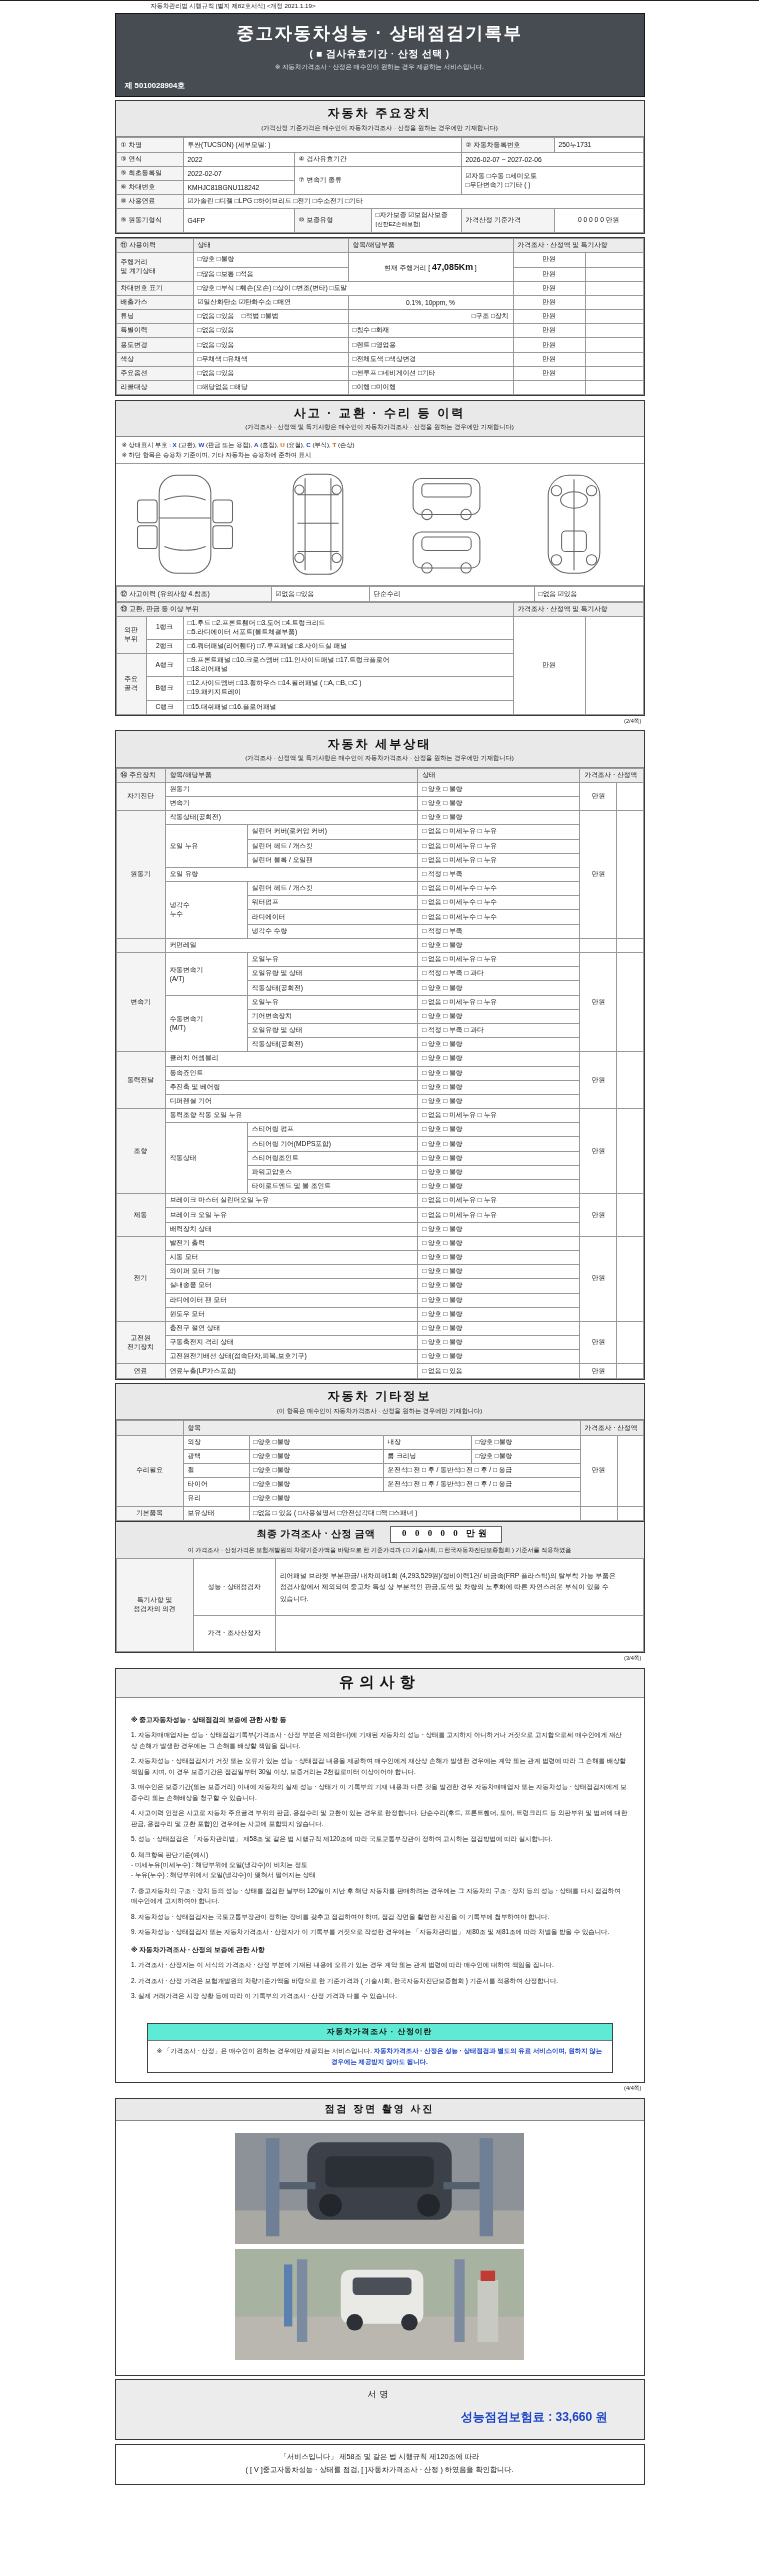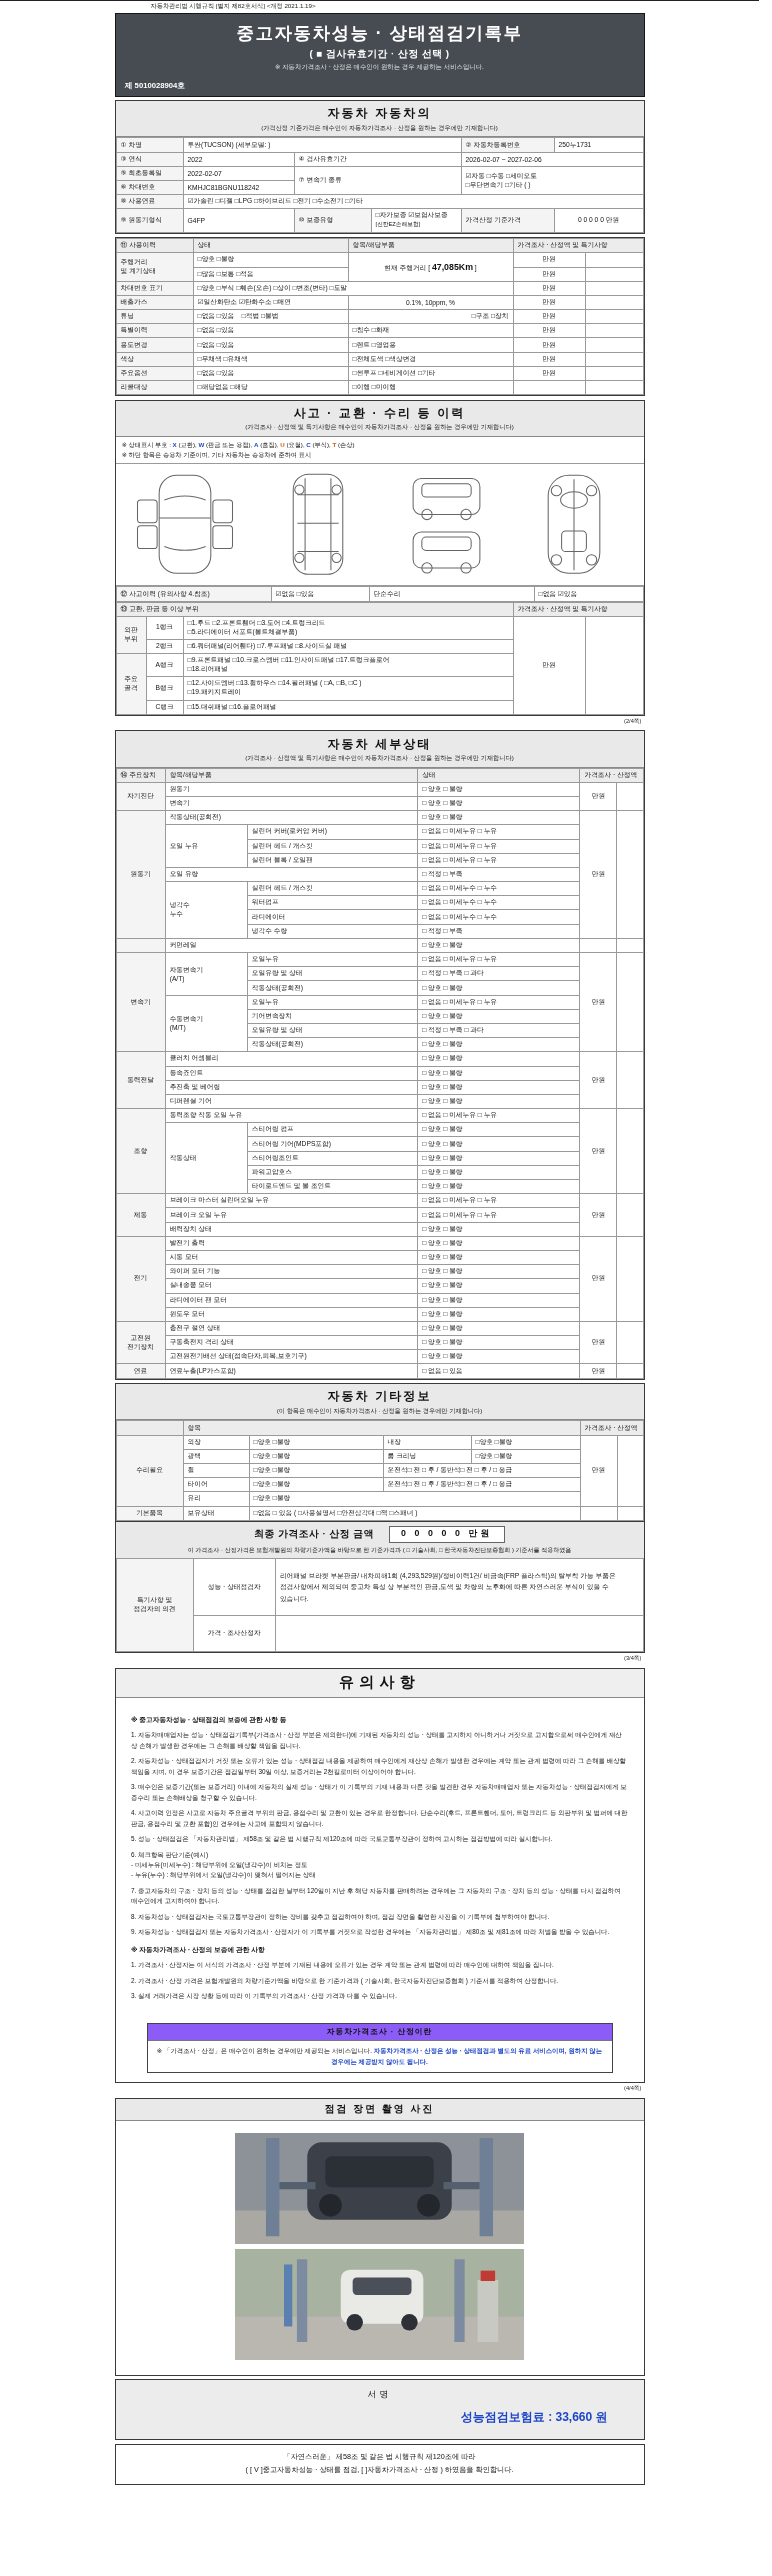--- a/index.html
+++ b/index.html
@@ -31,34 +31,34 @@
   .big-km{font-size:8.8px;font-weight:bold;}
   .small{font-size:5.7px;}
   .marker{font-size:5.7px;text-align:right;padding:2.1px 3.1px 1px 0;color:#222;}
 
   .diag-row{display:flex;justify-content:space-around;align-items:center;padding:5.2px 3.1px;border-bottom:0.5px solid #9a9a9a;}
   .diag{flex:0 0 auto;}
   .notes{font-size:6.2px;padding:3.1px 6.2px;border-bottom:0.5px solid #9a9a9a;line-height:1.6;}
   .sym{color:#1d46c8;font-weight:bold;} .symo{color:#d06010;font-weight:bold;}
 
   .finalband{background:#e9e9e9;border-top:1px solid #3a3a3a;padding:4.1px 0 3.1px 0;}
-  .finalband .row{text-align:center;}
+  .finalband .row{text-align:center;font-family:Liberation Serif, serif;}
   .finalband .flabel{font-size:9.8px;font-weight:bold;letter-spacing:0.5px;}
   .finalband .fval{display:inline-block;border:0.5px solid #666;background:#fff;padding:1.5px 11.3px;
                    font-size:8.8px;font-weight:bold;letter-spacing:3.1px;margin-left:12.4px;}
   .finalband .fnote{font-size:6px;text-align:center;margin-top:3.1px;}
 
   .notice-hd{background:#efefef;border-bottom:0.5px solid #8a8a8a;text-align:center;
              font-size:15px;font-weight:bold;letter-spacing:5.2px;padding:4.6px 0;}
   .notice-bd{padding:10.3px 15.5px 8.2px 15.5px;font-size:6.4px;line-height:1.62;}
   .notice-bd p{margin:0 0 5.2px 0;white-space:pre-line;}
   .notice-bd .sec-head{font-weight:bold;font-size:6.7px;margin:7.2px 0 4.1px 0;}
 
   .pricebox{border:1px solid #444;margin:8.2px 31px 9.3px 31px;}
-  .pricebox .pb-t{border-bottom:0.5px solid #777;background:#8b5cf6;text-align:center;
+  .pricebox .pb-t{border-bottom:0.5px solid #777;background:#5eead4;text-align:center;
                   font-size:7.7px;font-weight:bold;padding:3.1px 0;letter-spacing:1px;}
   .pricebox .pb-b{padding:5.2px 9.3px;font-size:6.4px;text-align:center;line-height:1.6;}
   .blue{color:#1d46c8;font-weight:bold;}
 
   .photo-wrap{padding:7.2px 0 9.3px 0;text-align:center;}
   .photo{width:289px;height:111px;margin:5.2px auto;display:block;background:#777;}
 
   .signbox{background:#ececec;}
   .signbox .s-t{text-align:center;font-size:8.8px;font-weight:normal;padding:8.2px 0 5.2px 0;letter-spacing:3.1px;}
   .signbox .s-fee{text-align:right;padding:3.1px 36px 13.4px 0;font-size:12px;font-weight:bold;color:#1d46c8;}
@@ -75,21 +75,21 @@
 
     <div class="titleband">
       <div class="t1">중고자동차성능 · 상태점검기록부</div>
       <div class="t2">( ■ 검사유효기간 · 산정 선택 )</div>
       <div class="t3">※ 자동차가격조사 · 산정은 매수인이 원하는 경우 제공하는 서비스입니다.</div>
       <div class="docno">제 5010028904호</div>
     </div>
 
     <div class="box">
       <div class="sect-title">
-        <div class="h">자동차 자동차의</div>
+        <div class="h">자동차 주요장치</div>
         <div class="s">(가격산정 기준가격은 매수인이 자동차가격조사 · 산정을 원하는 경우에만 기재합니다)</div>
       </div>
       <table>
         <colgroup>
             <col style="width:67px">
             <col style="width:111px">
             <col style="width:77px">
             <col style="width:90px">
             <col style="width:93px">
             <col style="width:89px">
@@ -759,19 +759,19 @@
         </svg>
       </div>
     </div>
 
     <div class="box signbox">
       <div class="s-t">서명</div>
       <div class="s-fee">성능점검보험료 : 33,660 원</div>
     </div>
 
     <div class="box footerbox">
-      <div>「자연스러운」 제58조 및 같은 법 시행규칙 제120조에 따라</div>
+      <div>「서비스입니다」 제58조 및 같은 법 시행규칙 제120조에 따라</div>
       <div>( [ V ]중고자동차성능 · 상태를 점검, [   ]자동차가격조사 · 산정 ) 하였음을 확인합니다.</div>
     </div>
 
   </div>
 </div>
 
 
 </body></html>

